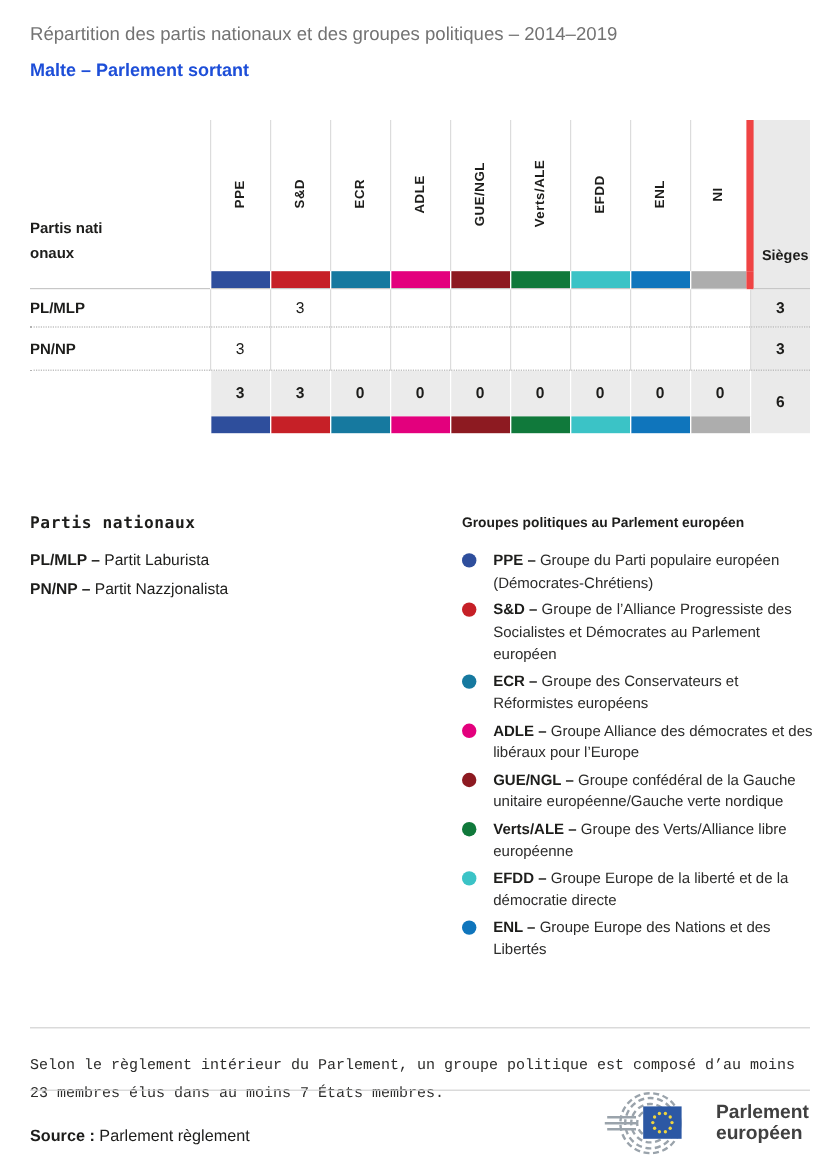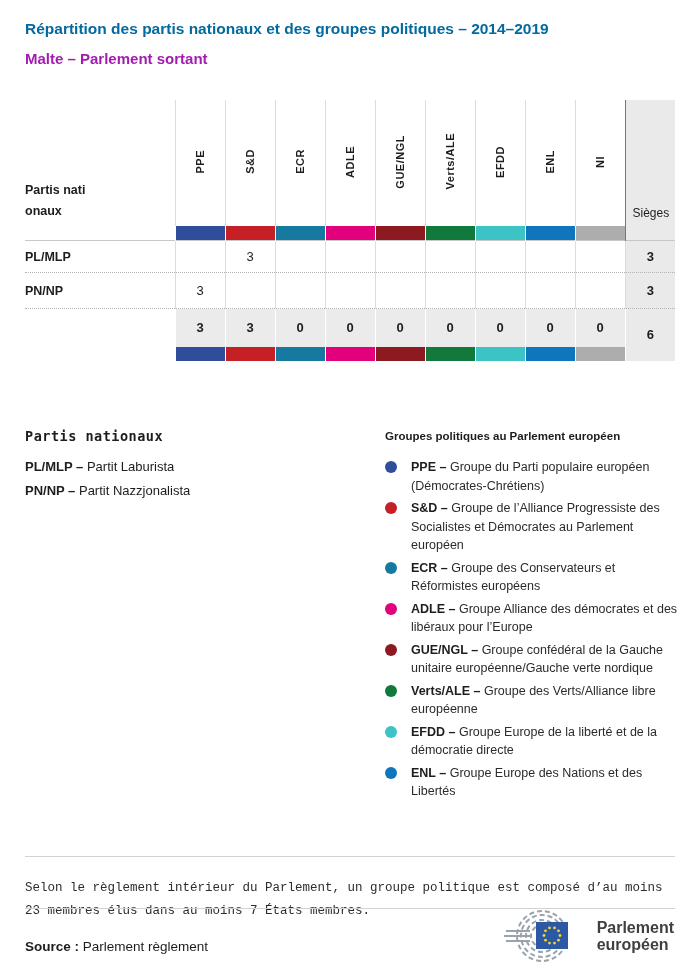--- a/index.html
+++ b/index.html
@@ -1,40 +1,40 @@
 <!DOCTYPE html>
 <html><head>
 <meta charset="utf-8">
 <style>
   * { box-sizing: border-box; margin: 0; padding: 0; }
   html,body { width:700px; height:974px; background:#fff; color:#1d1d1b;
     font-family:"Liberation Sans", sans-serif; position:relative; overflow:hidden; }
 
-  .title { position:absolute; top:20px; left:25px; font-size:15.5px; font-weight:bold; color:#0369a1; }
-  .subtitle { position:absolute; top:50px; left:25px; font-size:15px; color:#a21caf; }
+  .title { position:absolute; top:20px; left:25px; font-size:15.5px; font-weight:normal; color:#737373; }
+  .subtitle { position:absolute; top:50px; left:25px; font-size:15px; color:#1d4ed8; }
 
   .tablewrap { position:absolute; top:100px; left:25px; }
   table { border-collapse:collapse; table-layout:fixed; width:650px; }
   td { font-size:13px; vertical-align:middle; }
 
   tr.hrow { height:126px; }
   tr.barrow { height:14px; }
   tr.row-a { height:32px; }
   tr.row-b { height:36px; }
   tr.trow { height:38px; }
   tr.barrow2 { height:14px; }
 
   td.corner { vertical-align:bottom; padding-bottom:4px; }
   td.corner span { display:inline-block; width:64px; font-weight:bold; font-size:12.5px;
     line-height:21px; word-break:break-all; }
   td.ghead { text-align:center; vertical-align:middle; border-left:1px solid #dcdcdc; }
   td.ghead span { display:inline-block; writing-mode:vertical-rl; transform:rotate(180deg);
     font-weight:bold; font-size:11px; letter-spacing:.5px; white-space:nowrap; }
-  td.shead { background:#eaeaea; border-left:1px solid #ef4444; vertical-align:bottom;
-    text-align:left; padding:0 0 20px 7px; font-weight:normal; font-size:12px; }
+  td.shead { background:#eaeaea; border-left:6px solid #ef4444; vertical-align:bottom;
+    text-align:left; padding:0 0 20px 7px; font-weight:bold; font-size:12px; }
 
   td.barcell { padding:0; border-left:1px solid #fff; }
   td.barcell .bar { height:14px; width:100%; }
 
   td.party { font-weight:bold; font-size:12.5px; }
   td.val { text-align:center; border-left:1px solid #dcdcdc; }
   td.seat { text-align:center; font-weight:bold; background:#eaeaea; border-left:1px solid #dcdcdc; }
 
   tr.row-a td { border-top:1px solid #c7c7c7; }
   tr.row-b td { border-top:1px dotted #b2b2b2; }

